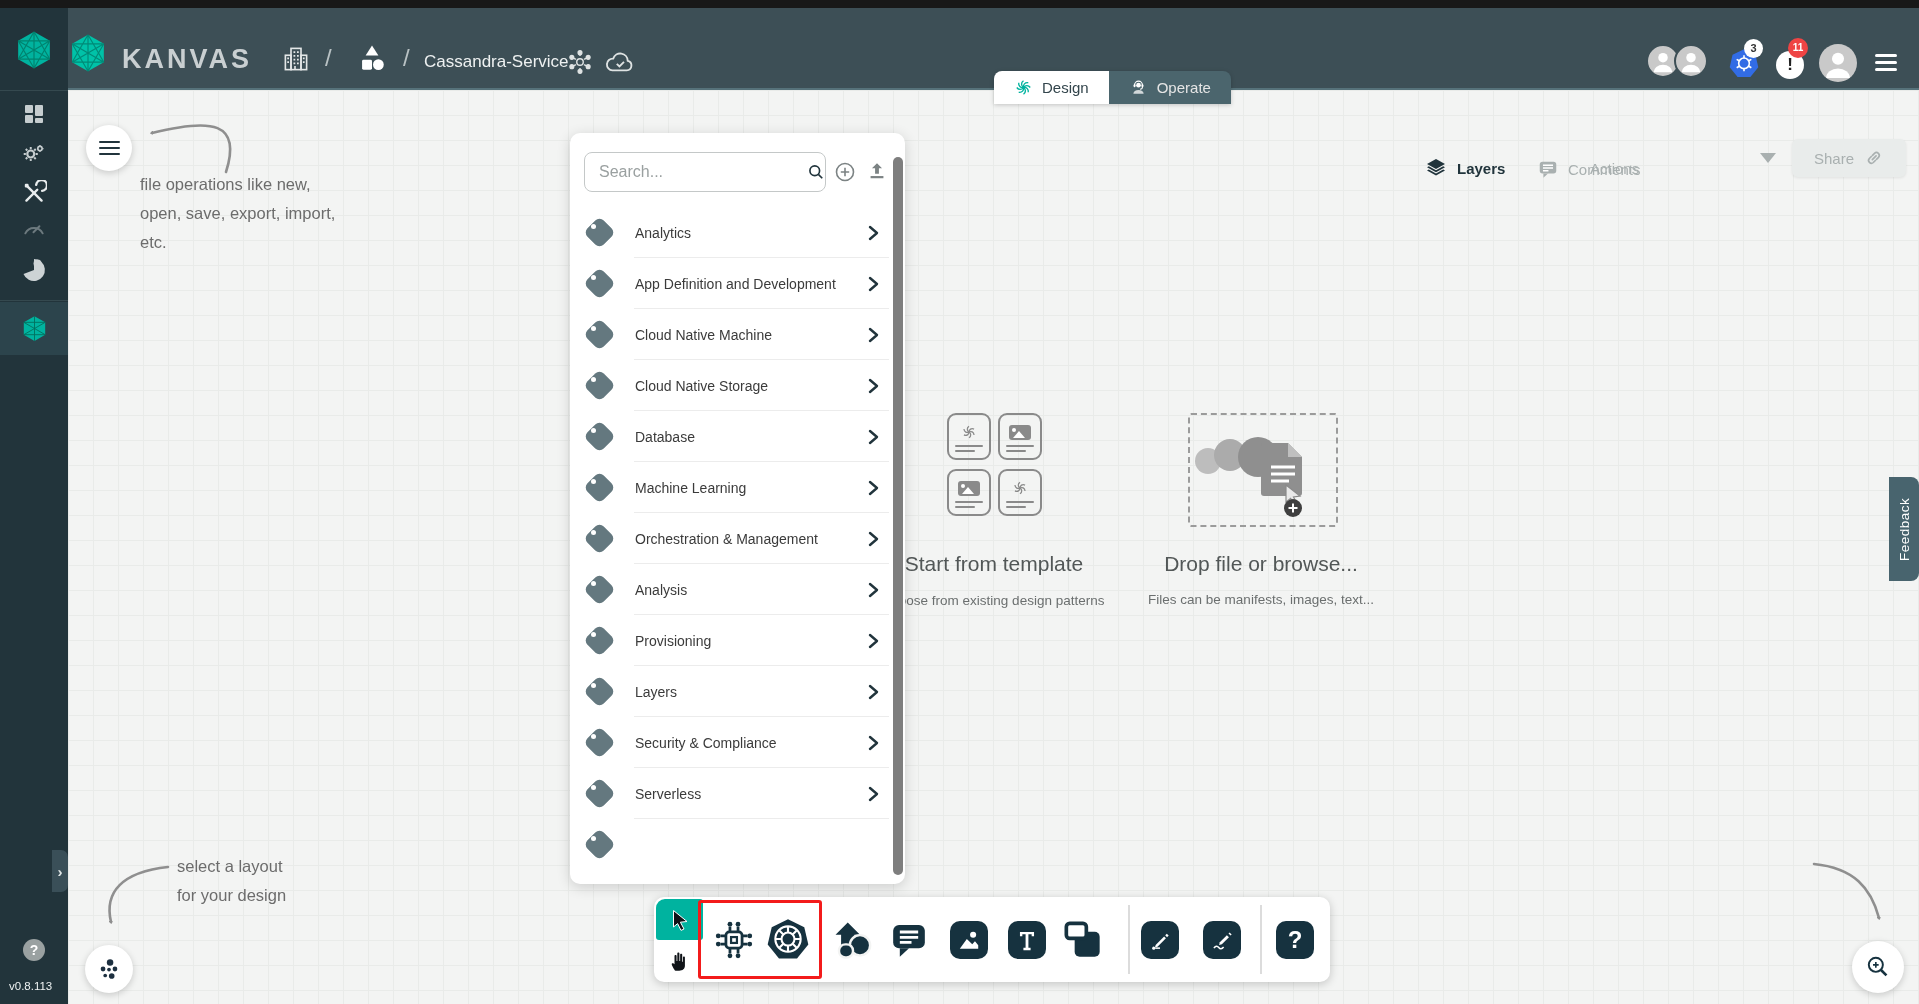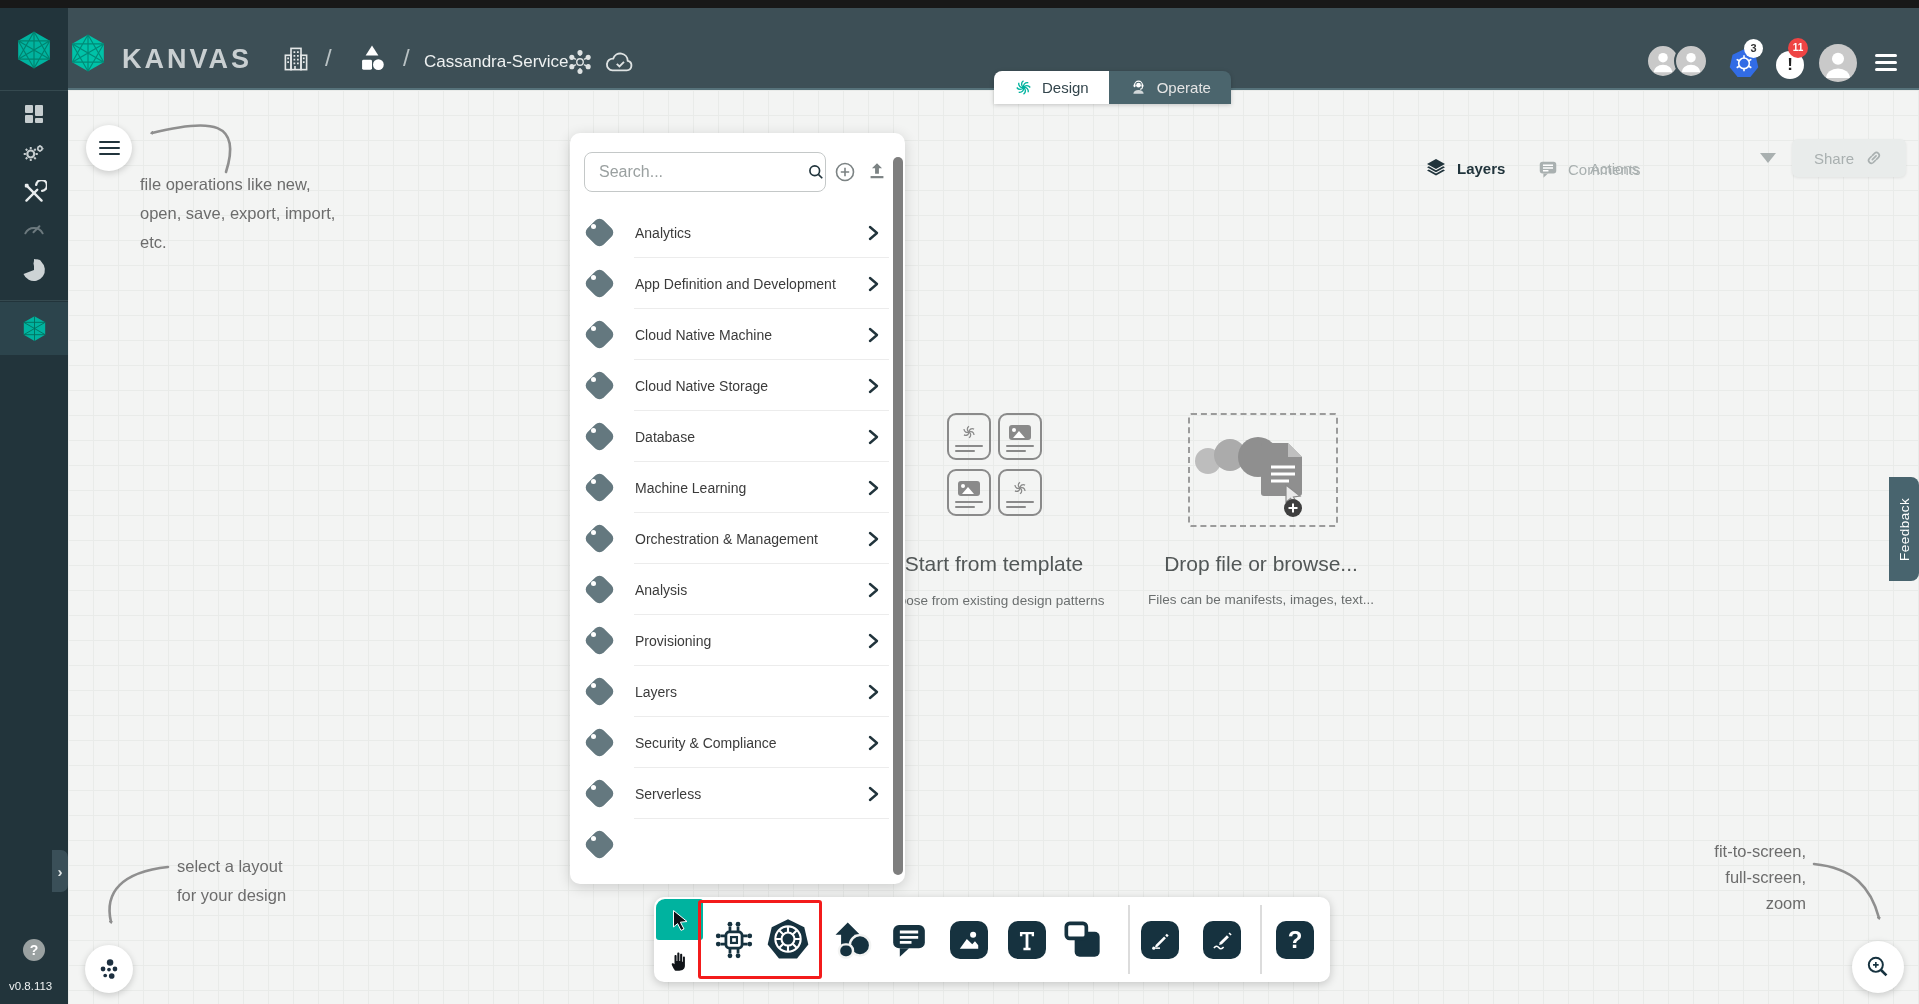--- a/index.html
+++ b/index.html
@@ -552,25 +552,20 @@
 
   <div class="abs annot" style="left:140px; top:170px;">
     <div>file operations like new,</div>
     <div>open, save, export, import,</div>
     <div>etc.</div>
   </div>
   <div class="abs annot" style="left:177px; top:852px;">
     <div>select a layout</div>
     <div>for your design</div>
   </div>
-  <div class="abs annot annot-right" style="left:1660px; top:838px; width:146px; line-height:26px;">
-    <div>fit-to-screen,</div>
-    <div>full-screen,</div>
-    <div>zoom</div>
-  </div>
 
   <svg class="abs" style="left:0; top:0; z-index:2; pointer-events:none;" width="1919" height="1004">
     <defs>
       <marker id="arr" markerWidth="12" markerHeight="12" refX="1" refY="5" orient="auto" markerUnits="userSpaceOnUse">
         <path d="M-6 0 L1 5 L-6 10" fill="none" stroke="#8f8f8f" stroke-width="2.4"></path>
       </marker>
     </defs>
     <g fill="none" stroke="#8f8f8f" stroke-width="2.6" stroke-linecap="round">
       <path d="M226 172 C 242 122, 212 118, 152 133" marker-end="url(#arr)"></path>
       <path d="M168 867 C 122 872, 104 892, 111 922" marker-end="url(#arr)"></path>

